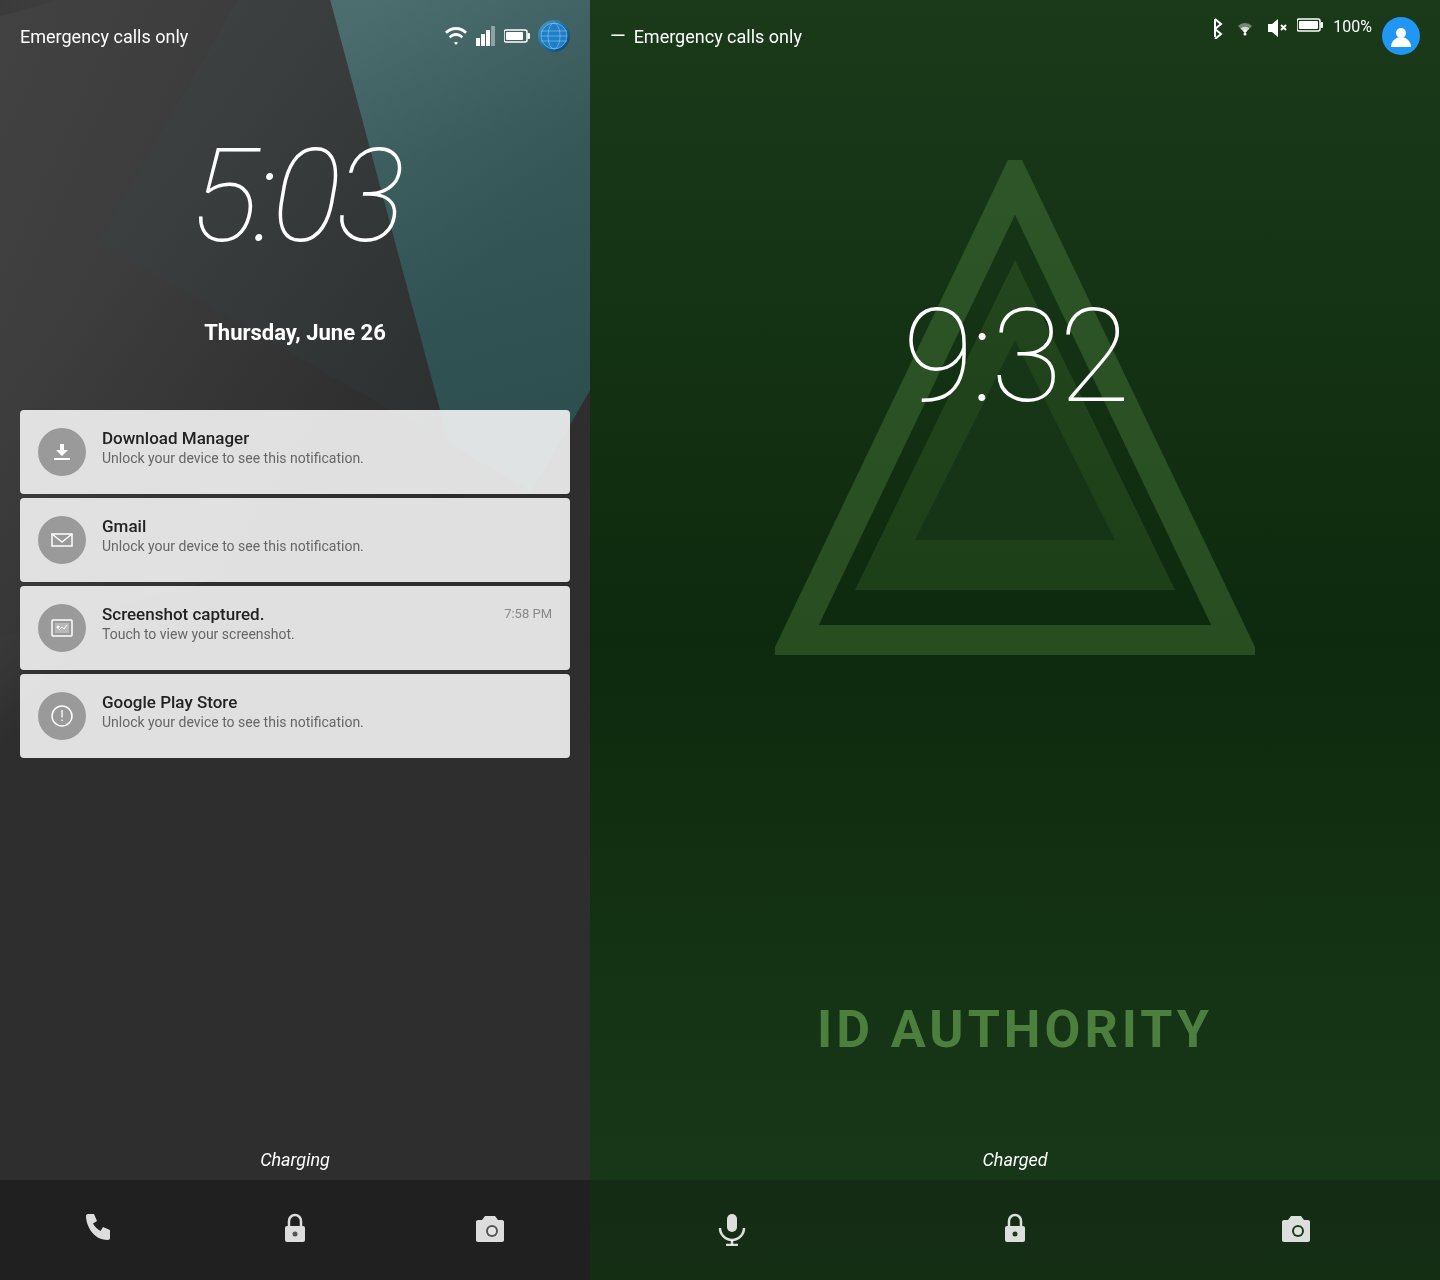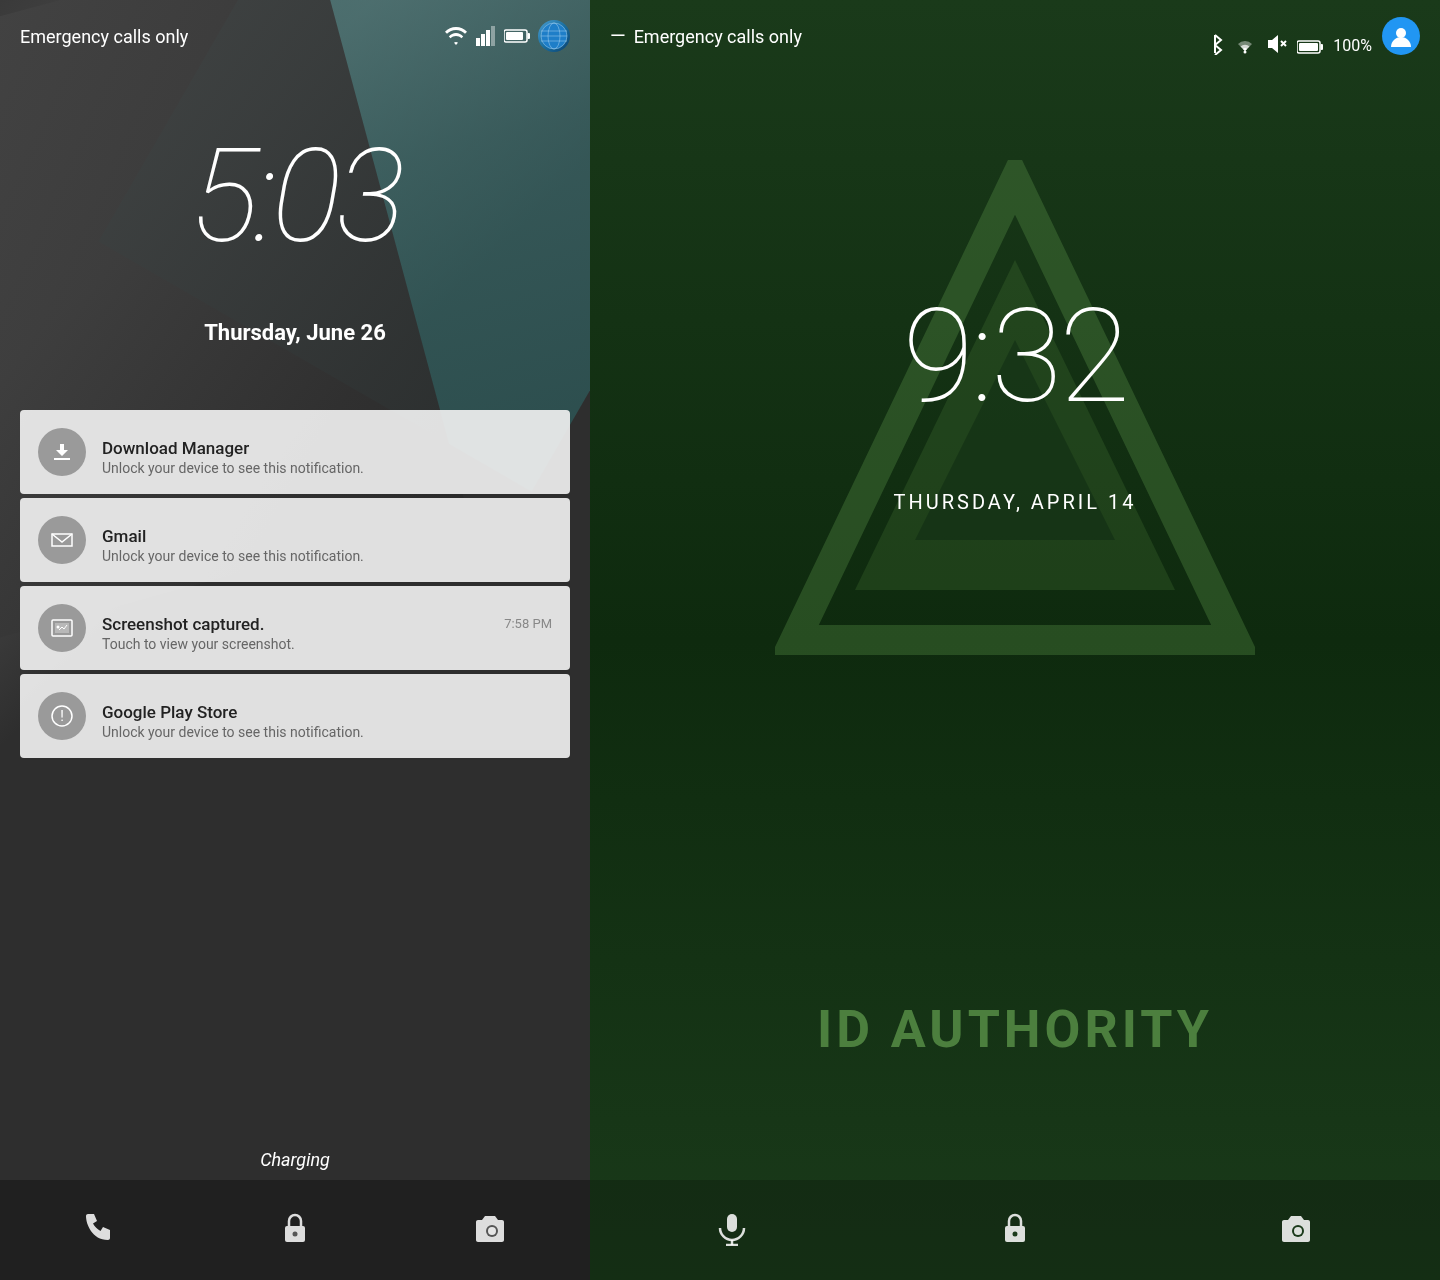--- a/index.html
+++ b/index.html
@@ -104,21 +104,21 @@
       display: flex;
       flex-direction: column;
       gap: 4px;
     }
 
     .notification-item {
       background: rgba(240, 240, 240, 0.92);
       border-radius: 4px;
       padding: 18px 18px;
       display: flex;
-      align-items: flex-end;
+      align-items: flex-start;
       gap: 16px;
     }
 
     .notif-icon {
       width: 48px;
       height: 48px;
       border-radius: 50%;
       background: #9a9a9a;
       display: flex;
       align-items: center;
@@ -225,21 +225,21 @@
     .right-status-left {
       display: flex;
       align-items: center;
       gap: 8px;
       color: white;
       font-size: 18px;
     }
 
     .right-status-right {
       display: flex;
-      align-items: flex-end;
+      align-items: flex-start;
       gap: 10px;
       color: white;
       font-size: 18px;
     }
 
     .right-time {
       position: absolute;
       top: 280px;
       left: 0; right: 0;
       text-align: center;
@@ -480,22 +480,22 @@
         <svg width="26" height="26" viewBox="0 0 26 26" fill="white">
           <circle cx="13" cy="10" r="5"></circle>
           <path d="M3 24c0-5.5 4.5-10 10-10s10 4.5 10 10" fill="white"></path>
         </svg>
       </div>
     </div>
   </div>
 
   <div class="right-time">9:32</div>
 
-  <div class="right-date">THURSDAY, APRIL 14</div>
-
+
+  <div class="right-charging">Charged</div>
 
   <div class="right-bottom-bar">
 
     <div>
       <svg width="36" height="36" viewBox="0 0 36 36" fill="rgba(255,255,255,0.85)">
         <rect x="13" y="4" width="10" height="18" rx="5"></rect>
         <path d="M6 18c0 6.6 5.4 12 12 12s12-5.4 12-12" fill="none" stroke="rgba(255,255,255,0.85)" stroke-width="2.5"></path>
         <line x1="18" y1="30" x2="18" y2="35" stroke="rgba(255,255,255,0.85)" stroke-width="2.5"></line>
         <line x1="12" y1="35" x2="24" y2="35" stroke="rgba(255,255,255,0.85)" stroke-width="2.5"></line>
       </svg>

